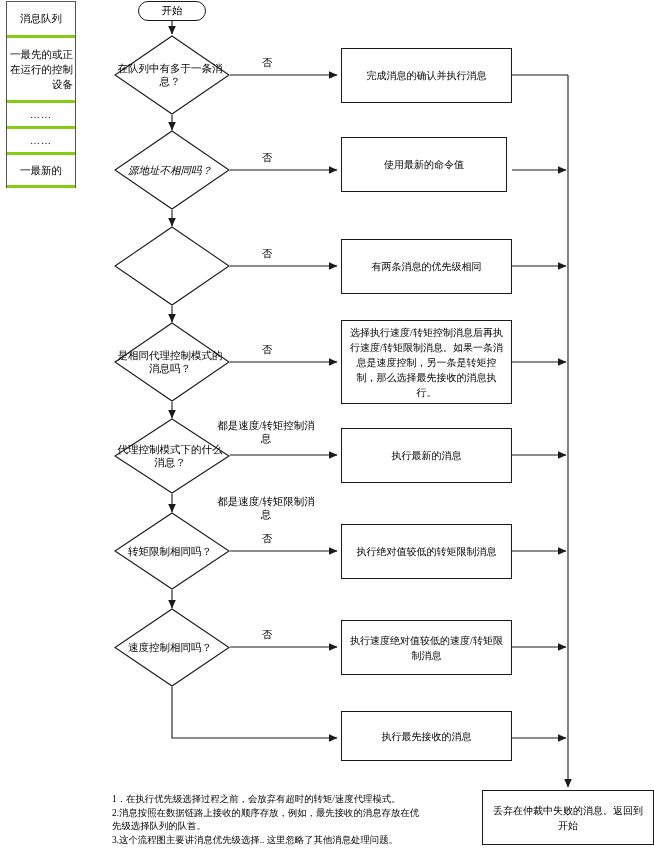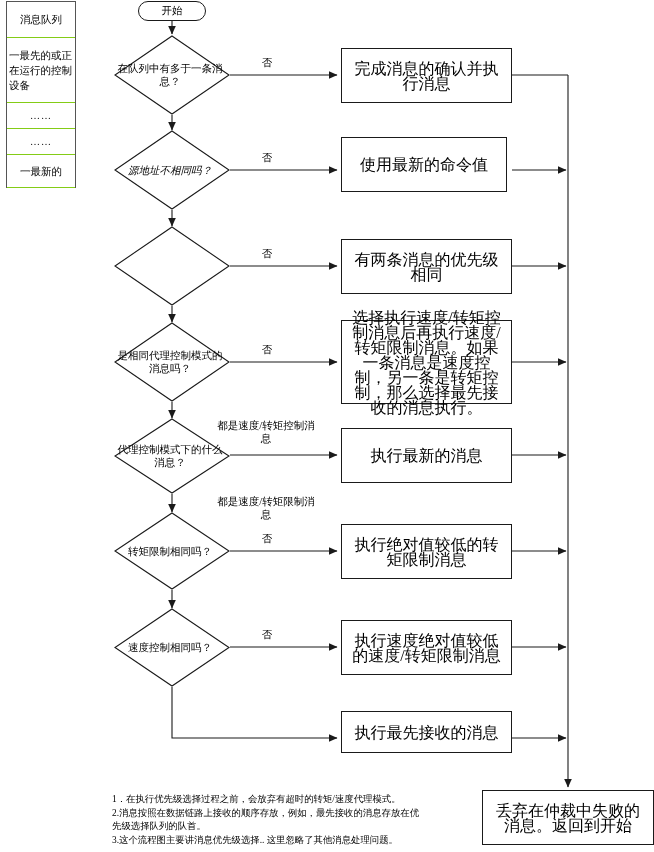--- a/index.html
+++ b/index.html
@@ -7,22 +7,22 @@
     width:654px;height:852px;position:relative;overflow:hidden;
     font-family:"Liberation Serif","DejaVu Serif",serif;
     color:#000;
   }
   .stage{position:absolute;left:0;top:0;width:654px;height:852px;}
   svg.wires{position:absolute;left:0;top:0;width:654px;height:852px;pointer-events:none;}
 
   
   .qtable{position:absolute;left:6px;top:1px;width:68px;border:1px solid #555;
           border-bottom:none;background:#fff;}
-  .qrow{border-bottom:1px solid #84cc16;display:flex;align-items:center;justify-content:center;
-        text-align:left;font-size:10.5px;line-height:15px;padding:3px 2px;box-sizing:border-box;}
+  .qrow{border-bottom:3px solid #84cc16;display:flex;align-items:center;justify-content:center;
+        text-align:right;font-size:10.5px;line-height:15px;padding:3px 2px;box-sizing:border-box;}
   .qrow.head{height:36px;}
   .qrow.big{height:65px;}
   .qrow.dots{height:26px;letter-spacing:1px;font-size:10px;}
   .qrow.last{height:33px;}
 
   
   .node{position:absolute;box-sizing:border-box;}
 
   .terminator{
     border:1px solid #1a1a1a;border-radius:14px;background:#fff;
@@ -35,21 +35,21 @@
   }
   .diamond .dtext{
     position:relative;z-index:2;font-size:10.5px;line-height:13px;
     width:112px;text-align:center;
   }
   .diamond .dshape{position:absolute;left:0;top:0;width:100%;height:100%;z-index:1;}
 
   .pbox{
     border:1px solid #1a1a1a;background:#fff;
     display:flex;align-items:center;justify-content:center;text-align:center;
-    font-size:16px;line-height:15px;
+    font-size:10px;line-height:15px;
   }
   .pbox .inner{padding:0 6px;}
   .pbox.tall{line-height:15px;}
 
   .elabel{position:absolute;font-size:10.5px;line-height:13px;text-align:center;}
 
   .notes{position:absolute;left:112px;top:793px;width:310px;
          font-size:9.4px;line-height:13.6px;text-align:left;}
   .notes div{white-space:normal;}
 </style>
@@ -188,21 +188,21 @@
   </div>
 
   <div class="node pbox" style="left:341px;top:524px;width:171px;height:55px;">
     <span class="inner">执行绝对值较低的转矩限制消息</span>
   </div>
 
   <div class="node pbox" style="left:341px;top:620px;width:171px;height:55px;">
     <span class="inner">执行速度绝对值较低的速度/转矩限制消息</span>
   </div>
 
-  <div class="node pbox" style="left:341px;top:711px;width:171px;height:42px;">
+  <div class="node pbox" style="left:341px;top:711px;width:171px;height:50px;">
     <span class="inner">执行最先接收的消息</span>
   </div>
 
   <div class="node pbox" style="left:482px;top:790px;width:172px;height:55px;">
     <span class="inner">丢弃在仲裁中失败的消息。返回到开始</span>
   </div>
 
   <div class="notes">
     <div>1．在执行优先级选择过程之前，会放弃有超时的转矩/速度代理模式。</div>
     <div>2.消息按照在数据链路上接收的顺序存放，例如，最先接收的消息存放在优先级选择队列的队首。</div>

